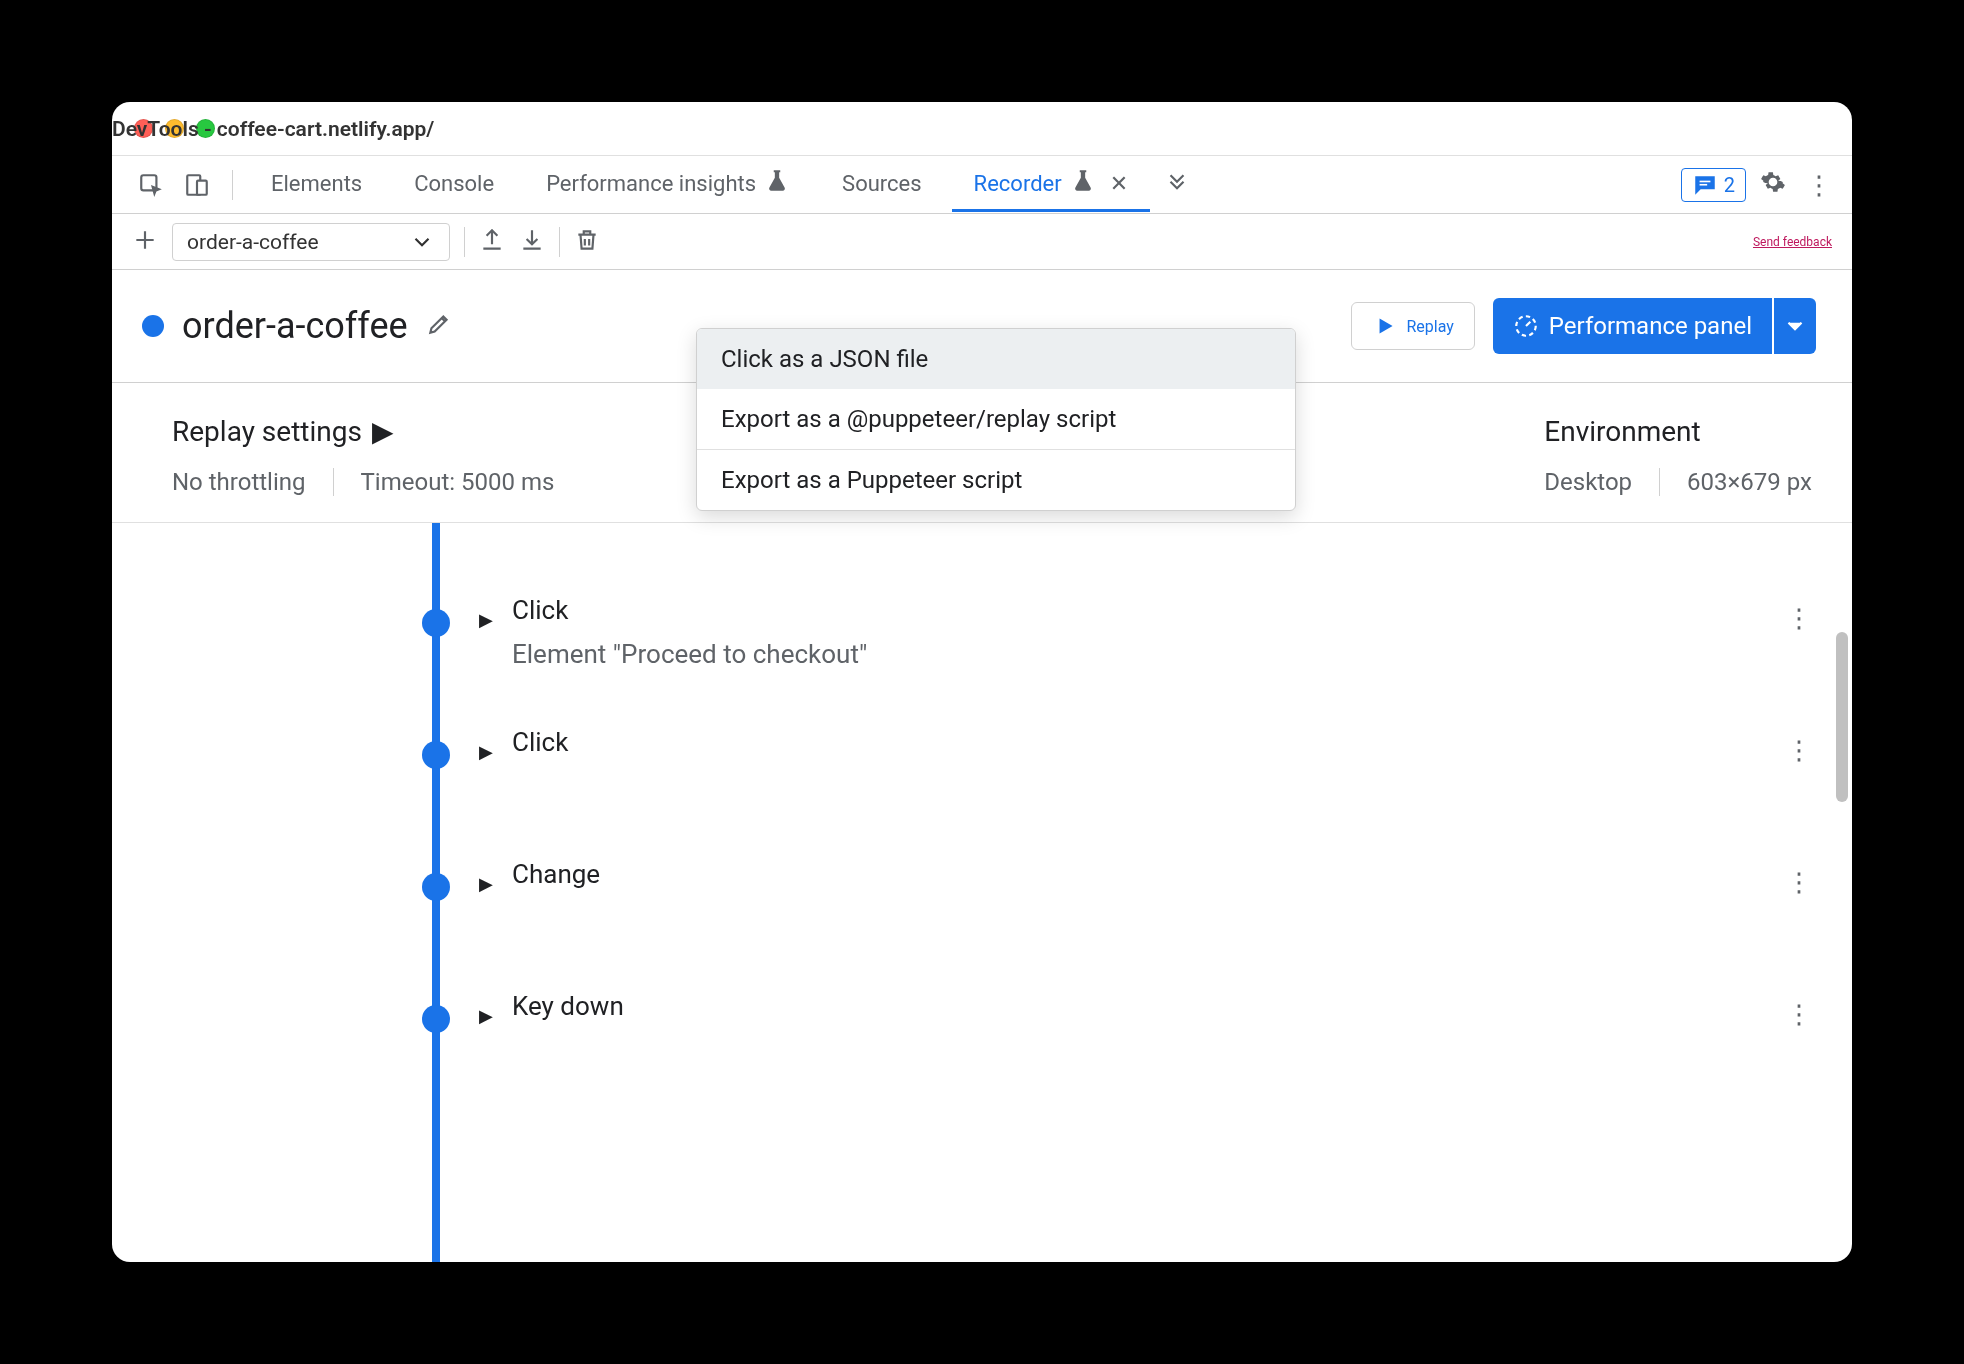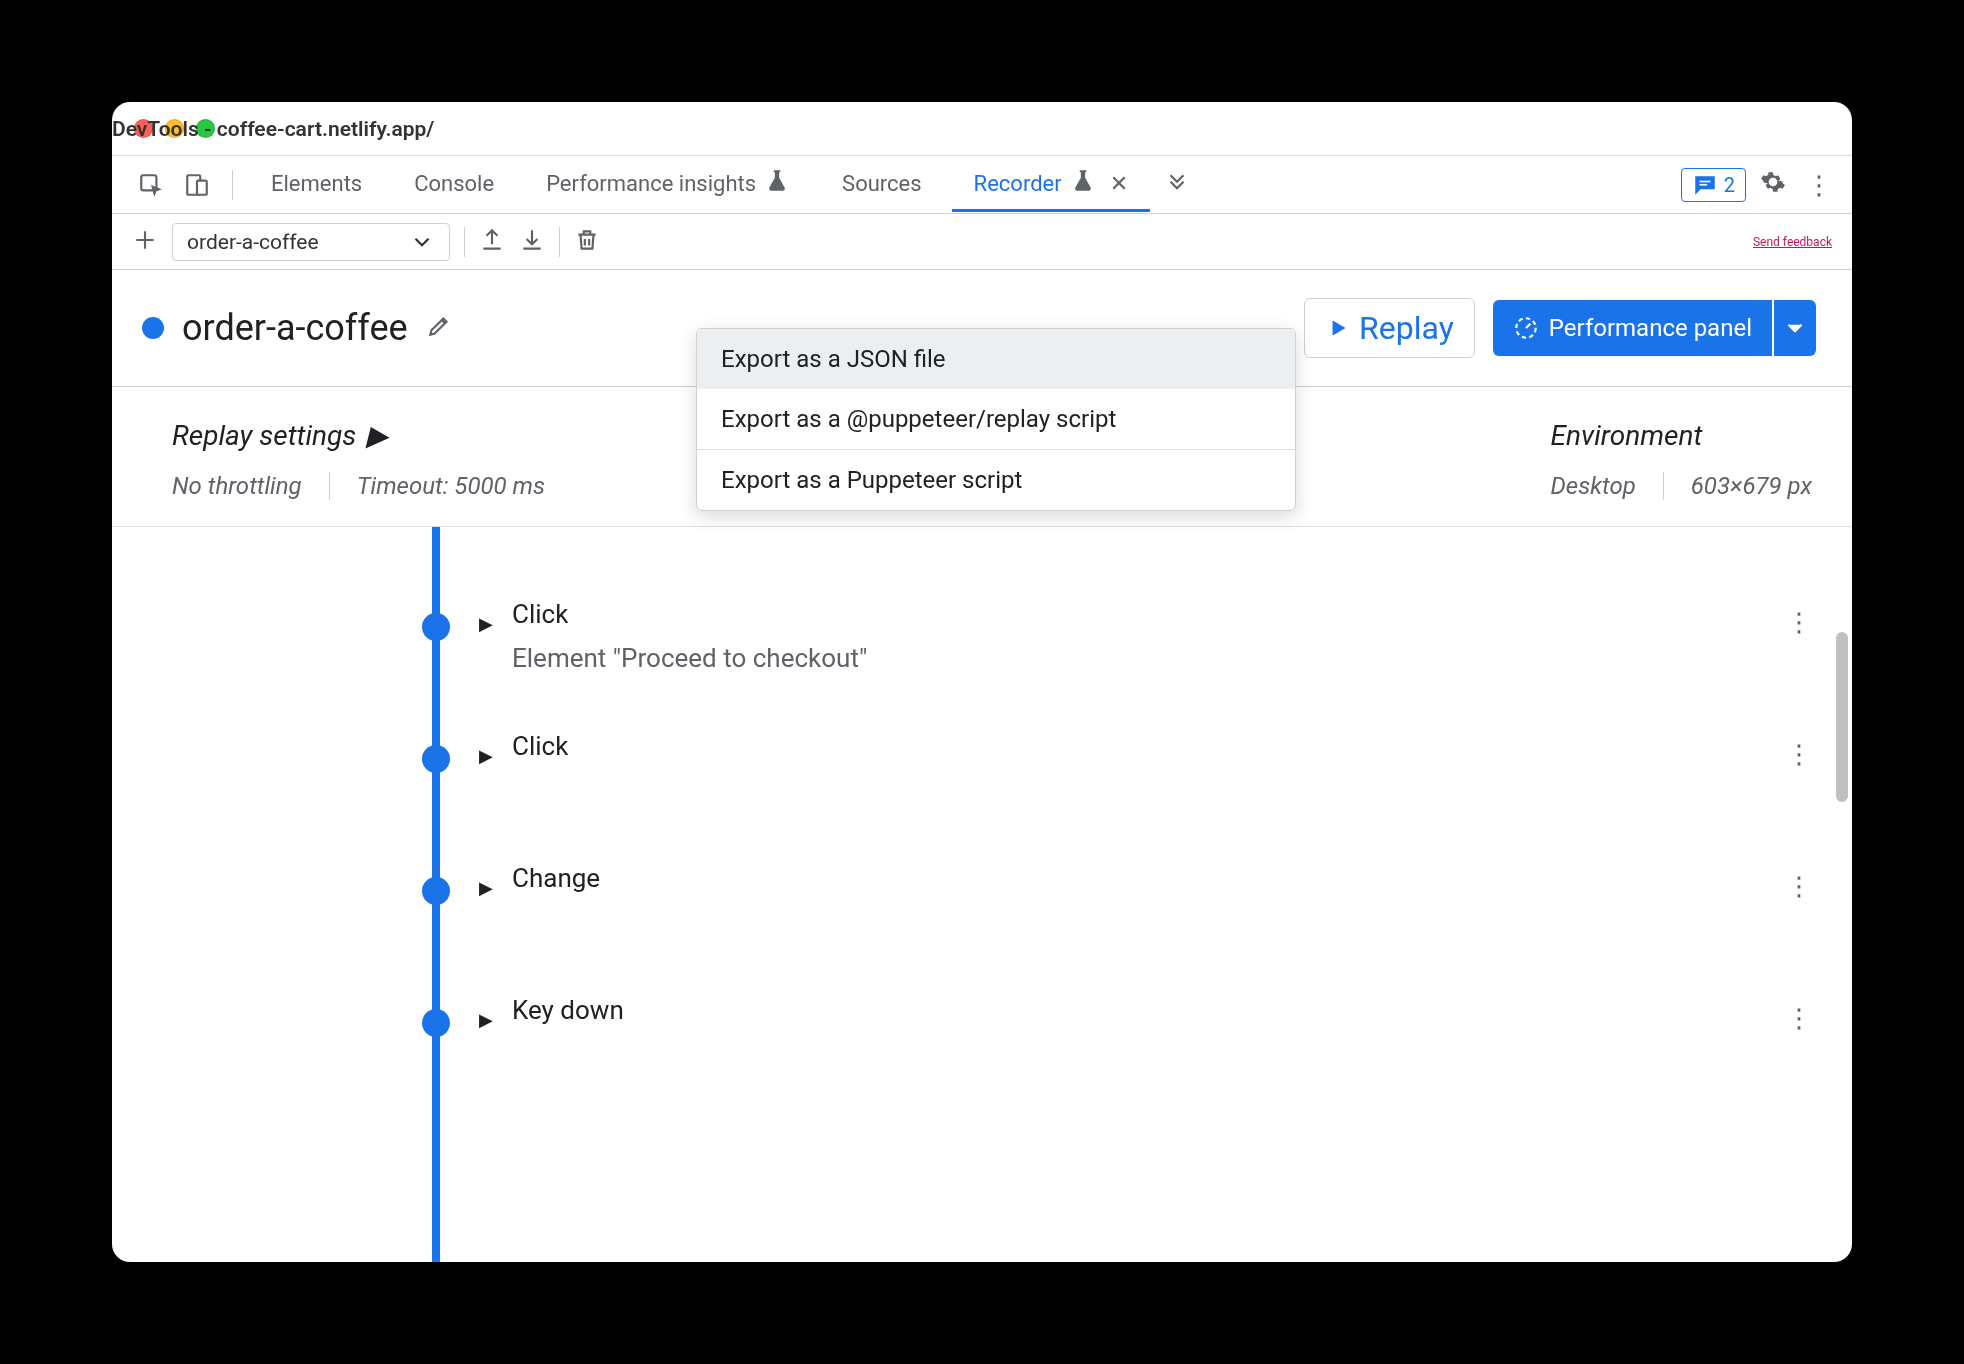--- a/index.html
+++ b/index.html
@@ -136,21 +136,21 @@
   font-weight: 400;
 }
 .pencil { color: #5f6368; }
 .header-row .spacer { flex: 1; }
 .replay-btn {
   display: flex; align-items: center; gap: 8px;
   border: 1px solid #d0d0d0;
   border-radius: 6px;
   padding: 10px 20px;
   color: #1a73e8;
-  font-size: 32px;
+  font-size: 16px;
 }
 .perf-btn-group {
   display: flex;
   align-items: stretch;
 }
 .perf-btn {
   display: flex; align-items: center; gap: 10px;
   background: #1a73e8;
   color: #fff;
   border-radius: 6px 0 0 6px;
@@ -188,21 +188,20 @@
 }
 .export-menu .divider {
   height: 1px; background: #e0e0e0;
 }
 
 .settings-row {
   display: flex;
   justify-content: space-between;
   padding: 32px 40px 26px 60px;
   border-bottom: 1px solid #e0e0e0;
-  font-style: italic;
 }
 .settings-left, .settings-right { display: flex; flex-direction: column; gap: 20px; }
 .settings-header {
   display: flex; align-items: center; gap: 10px;
   font-size: 28px; color: #202124;
 }
 .settings-values {
   display: flex; align-items: center; gap: 27px;
   font-size: 24px; color: #5f6368;
 }
@@ -481,19 +480,19 @@
         <div class="step-label">Key down</div>
         <div class="step-menu">⋮</div>
       </div>
 
     </div>
   </div>
 
   <div class="scrollbar"></div>
 
   <div class="export-menu">
-    <div class="item highlighted">Export as a JSON file</div>
+    <div class="item highlighted">Click as a JSON file</div>
     <div class="item">Export as a @puppeteer/replay script</div>
     <div class="divider"></div>
     <div class="item">Export as a Puppeteer script</div>
   </div>
 
 </div>
 
 </body></html>

